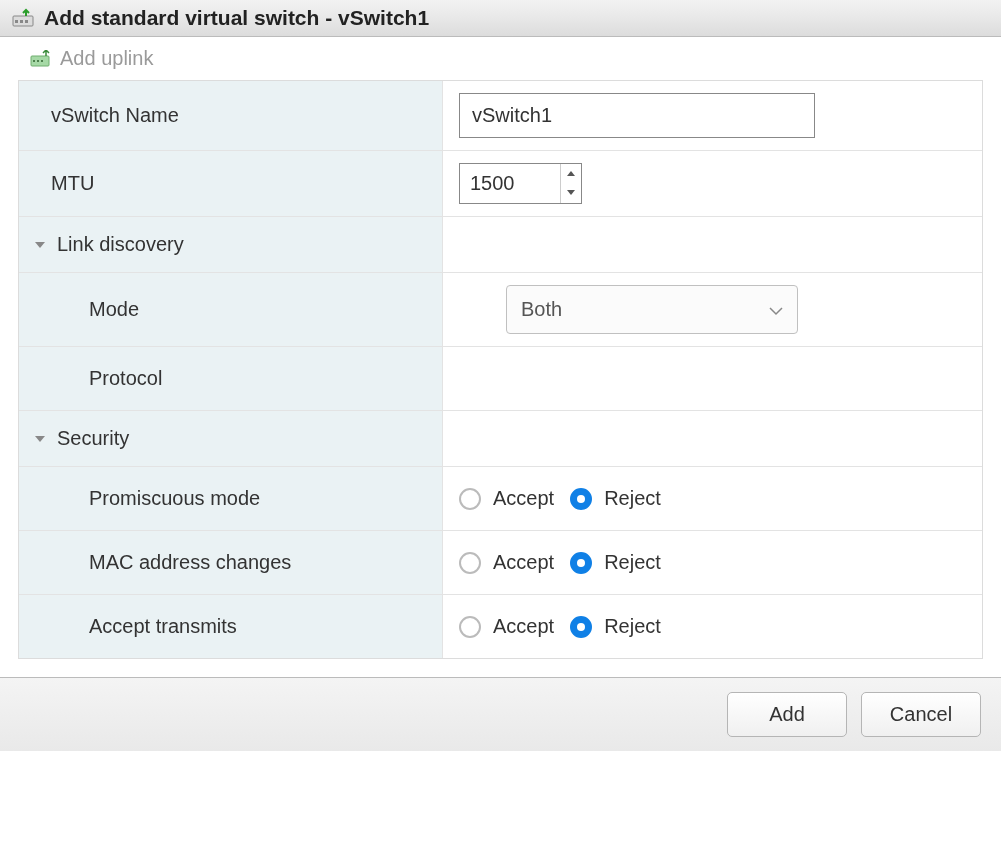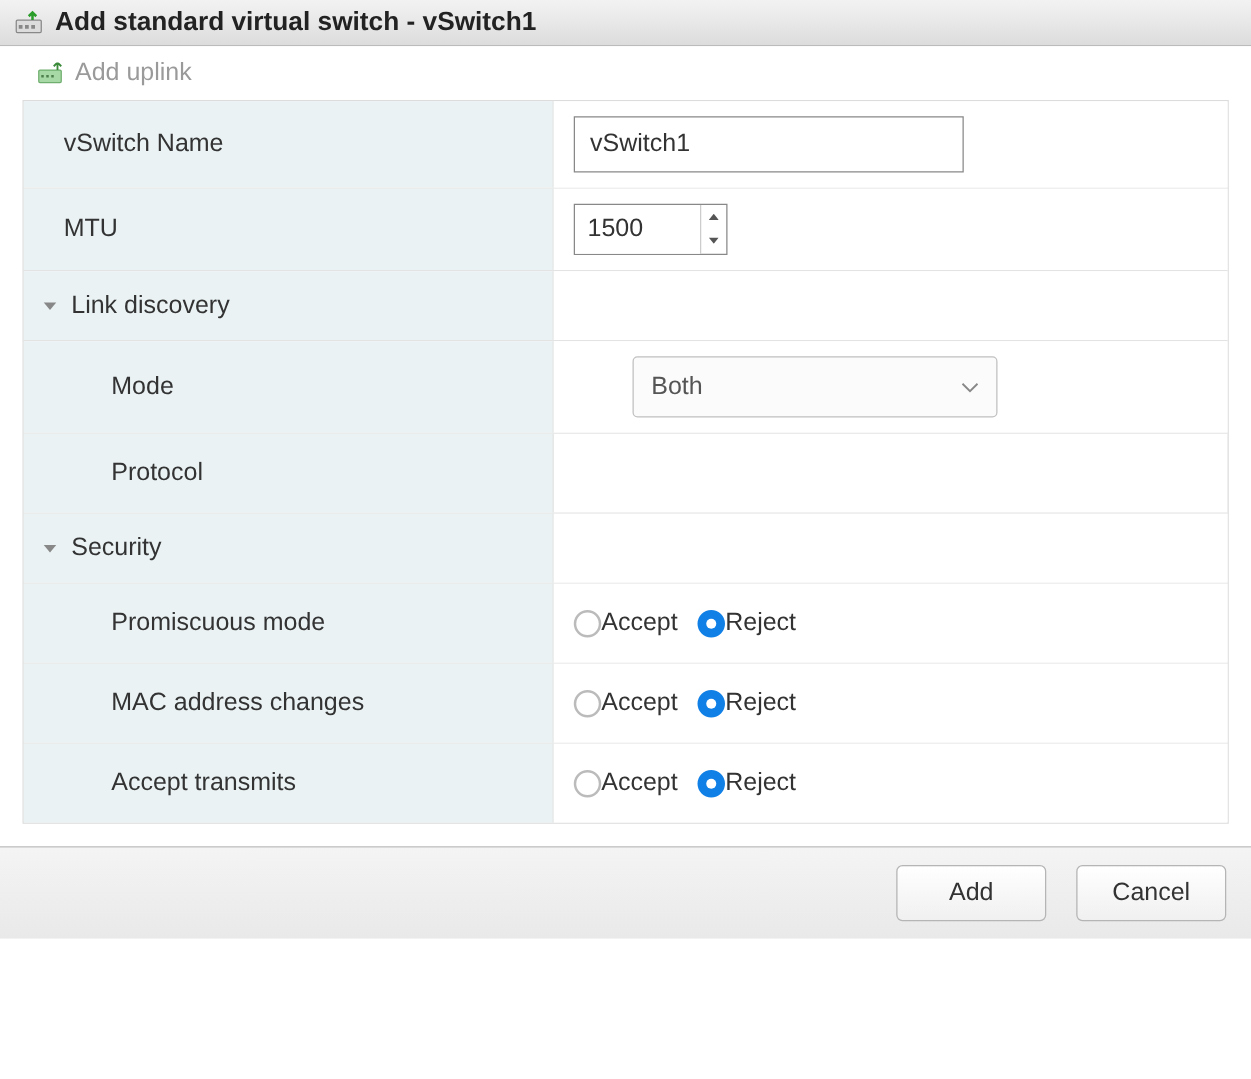--- a/index.html
+++ b/index.html
@@ -112,21 +112,21 @@
       display: inline-block;
       width: 0;
       height: 0;
       border-left: 5px solid transparent;
       border-right: 5px solid transparent;
       border-top: 6px solid #888;
       margin-right: 12px;
     }
     
     .text-input {
-      width: 312px;
+      width: 356px;
       padding: 10px 12px;
       font-size: 20px;
       border: 1px solid #888;
       background: #fff;
       color: #333;
     }
     .num-input-wrap {
       display: flex;
       border: 1px solid #888;
     }
@@ -178,21 +178,21 @@
     }
     
     .radio-group {
       display: flex;
       align-items: center;
       gap: 16px;
     }
     .radio-item {
       display: flex;
       align-items: center;
-      gap: 0;
+      gap: 12px;
       cursor: pointer;
     }
     .radio-circle {
       width: 22px;
       height: 22px;
       border-radius: 50%;
       border: 2px solid #bbb;
       display: flex;
       align-items: center;
       justify-content: center;
@@ -211,21 +211,21 @@
       font-size: 20px;
       color: #333;
     }
     
     .footer {
       border-top: 1px solid #bbb;
       background: linear-gradient(to bottom, #f4f4f4, #e9e9e9);
       padding: 14px 20px;
       display: flex;
       justify-content: flex-end;
-      gap: 24px;
+      gap: 14px;
     }
     .btn {
       min-width: 120px;
       padding: 10px 24px;
       font-size: 20px;
       border: 1px solid #b5b5b5;
       border-radius: 5px;
       background: linear-gradient(to bottom, #ffffff, #f0f0f0);
       cursor: pointer;
       color: #333;

